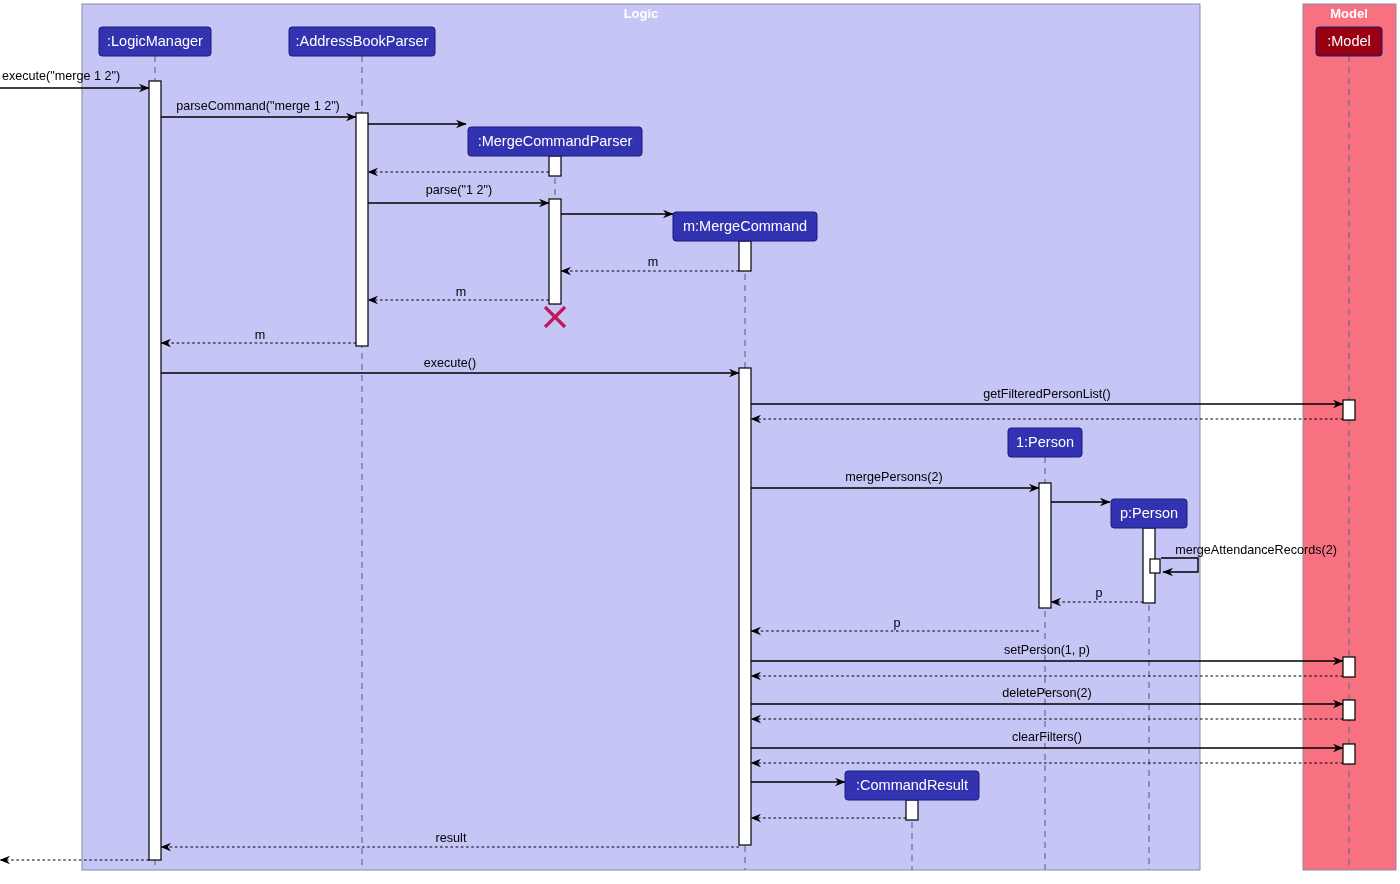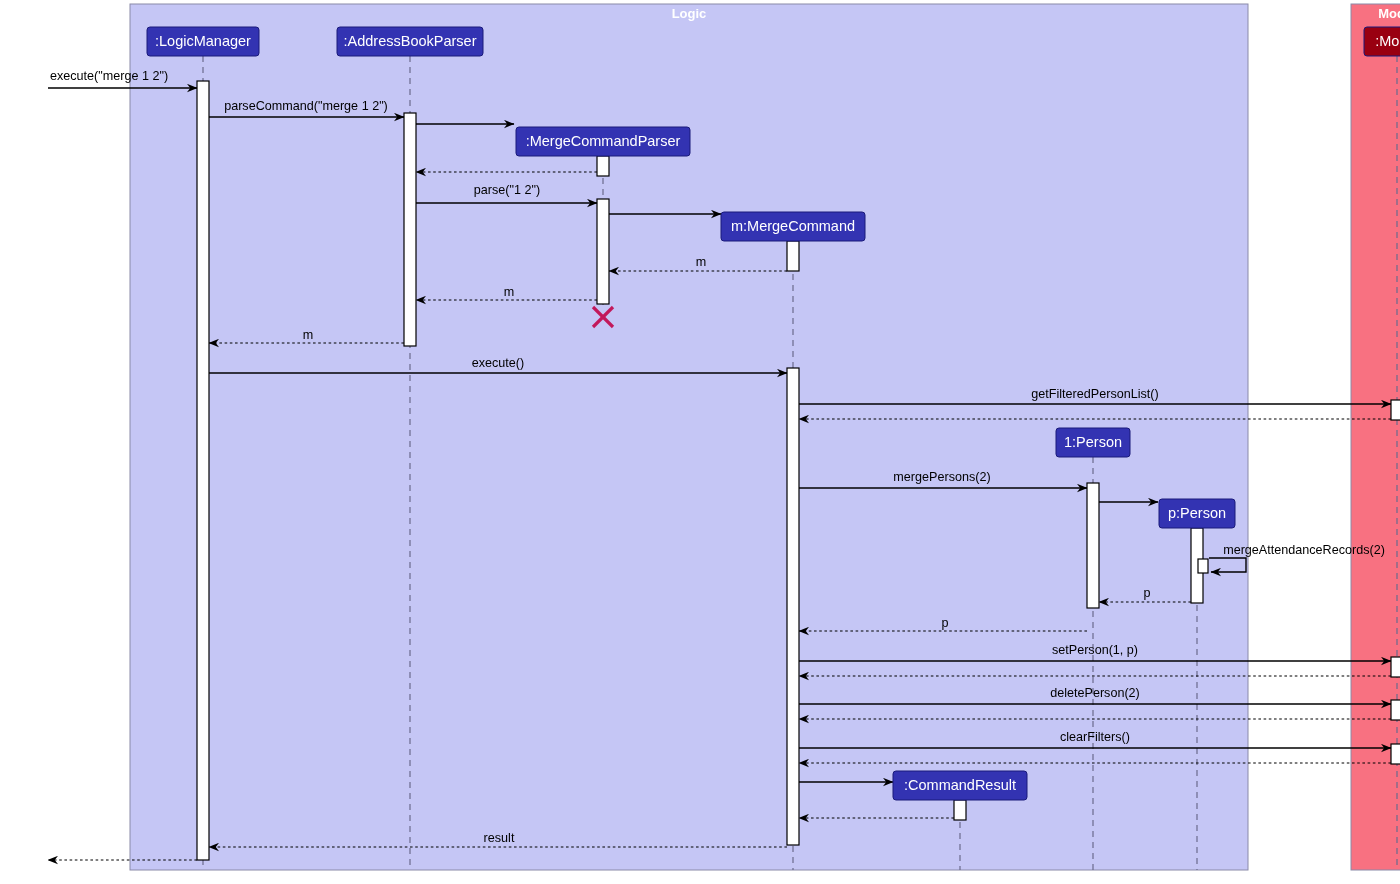--- a/index.html
+++ b/index.html
@@ -10,21 +10,20 @@
   body {
     width: 1400px;
     height: 884px;
     font-family: "Liberation Sans", sans-serif;
     overflow: hidden;
   }
   #diagram-root {
     position: relative;
     width: 1156px;
     height: 884px;
-    padding-left: 48px;
   }
   svg#seq-svg {
     display: block;
     width: 1400px;
     height: 884px;
   }
   .grp-rect {
     stroke: #8a8aa8;
     stroke-width: 1;
   }

